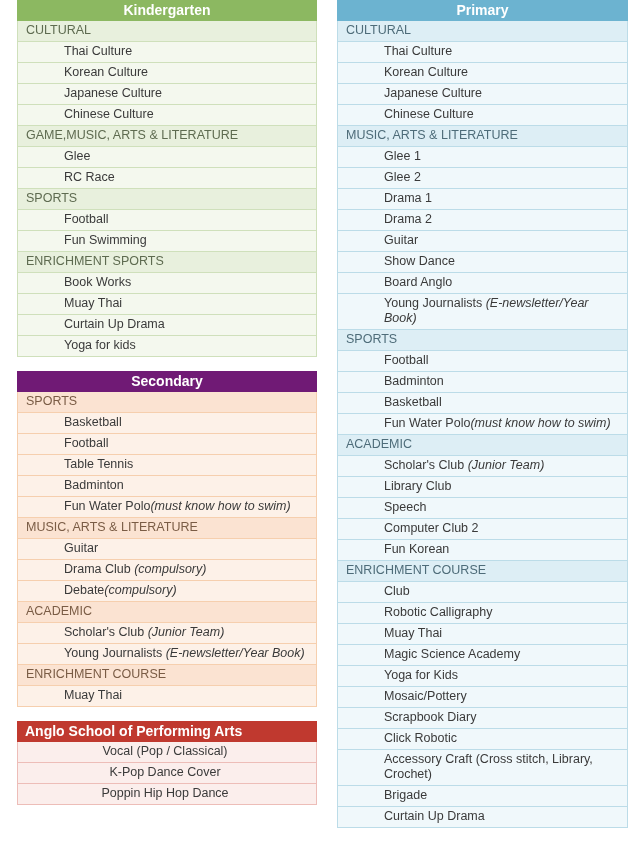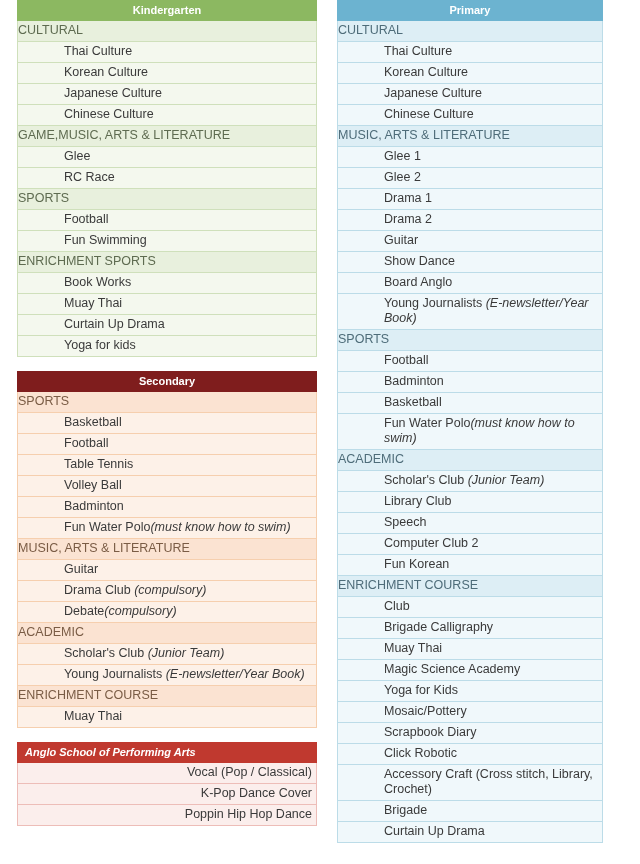--- a/index.html
+++ b/index.html
@@ -18,68 +18,68 @@
   .page {
     position: relative;
     width: 640px; height: 864px;
     padding: 0;
   }
   .col {
     position: absolute;
     top: 0;
   }
   .col-left { left: 17px; width: 300px; }
-  .col-right { left: 337px; width: 266px; }
+  .col-right { left: 337px; width: 291px; }
 
   .card { margin-bottom: 0; }
   .card + .card { margin-top: 14px; }
 
   .card-header {
     text-align: center;
     font-weight: bold;
     color: #ffffff;
     padding: 3px 4px 4px 4px;
-    font-size: 11px;
+    font-size: 14px;
     line-height: 14px;
   }
   .card-header.left-align {
     text-align: left;
     padding-left: 8px;
   }
   .row {
     padding: 2px 4px 3px 4px;
     line-height: 15px;
     font-size: 12.5px;
     white-space: normal;
   }
   .row.cat {
-    padding-left: 0;
+    padding-left: 8px;
     color: #6a6a6a;
   }
   .row.item {
     padding-left: 46px;
   }
   .row em { font-style: italic; }
 
   
   .kg .card-header { background: #8cb861; }
   .kg .row { border: 1px solid #cfe0bb; border-top: none; }
   .kg .row.cat { background: #e8f0dd; color: #5e6b50; }
   .kg .row.item { background: #f4f8ee; }
 
   
-  .sec .card-header { background: #7f1d1d; }
+  .sec .card-header { background: #701a75; }
   .sec .row { border: 1px solid #f6cfae; border-top: none; }
   .sec .row.cat { background: #fbe3d2; color: #7a5c45; }
   .sec .row.item { background: #fdf1e8; }
 
   
-  .anglo .card-header { background: #c0392f; font-style: italic; }
+  .anglo .card-header { background: #c0392f; }
   .anglo .row { border: 1px solid #edbdb8; border-top: none; }
-  .anglo .row.item { background: #fbeeec; text-align: right; padding-left: 0; }
+  .anglo .row.item { background: #fbeeec; text-align: center; padding-left: 0; }
 
   
   .pri .card-header { background: #6cb3d0; }
   .pri .row { border: 1px solid #bcdce8; border-top: none; }
   .pri .row.cat { background: #ddeef5; color: #4e6c79; }
   .pri .row.item { background: #f0f8fb; }
 </style>
 </head>
 <body>
 
@@ -109,21 +109,20 @@
         </div>
     </div>
 
     <div class="card sec">
       <div class="card-header">Secondary</div>
       <div>
           <div class="row cat">SPORTS</div>
           <div class="row item">Basketball</div>
           <div class="row item">Football</div>
           <div class="row item">Table Tennis</div>
-          <div class="row item">Volley Ball</div>
           <div class="row item">Badminton</div>
           <div class="row item">Fun Water Polo<em>(must know how to swim)</em></div>
           <div class="row cat">MUSIC, ARTS &amp; LITERATURE</div>
           <div class="row item">Guitar</div>
           <div class="row item">Drama Club <em>(compulsory)</em></div>
           <div class="row item">Debate<em>(compulsory)</em></div>
           <div class="row cat">ACADEMIC</div>
           <div class="row item">Scholar's Club <em>(Junior Team)</em></div>
           <div class="row item">Young Journalists <em>(E-newsletter/Year Book)</em></div>
           <div class="row cat">ENRICHMENT COURSE</div>
@@ -167,21 +166,21 @@
           <div class="row item">Basketball</div>
           <div class="row item">Fun Water Polo<em>(must know how to swim)</em></div>
           <div class="row cat">ACADEMIC</div>
           <div class="row item">Scholar's Club <em>(Junior Team)</em></div>
           <div class="row item">Library Club</div>
           <div class="row item">Speech</div>
           <div class="row item">Computer Club 2</div>
           <div class="row item">Fun Korean</div>
           <div class="row cat">ENRICHMENT COURSE</div>
           <div class="row item">Club</div>
-          <div class="row item">Brigade Calligraphy</div>
+          <div class="row item">Robotic Calligraphy</div>
           <div class="row item">Muay Thai</div>
           <div class="row item">Magic Science Academy</div>
           <div class="row item">Yoga for Kids</div>
           <div class="row item">Mosaic/Pottery</div>
           <div class="row item">Scrapbook Diary</div>
           <div class="row item">Click Robotic</div>
           <div class="row item">Accessory Craft (Cross stitch, Library, Crochet)</div>
           <div class="row item">Brigade</div>
           <div class="row item">Curtain Up Drama</div>
         </div>

